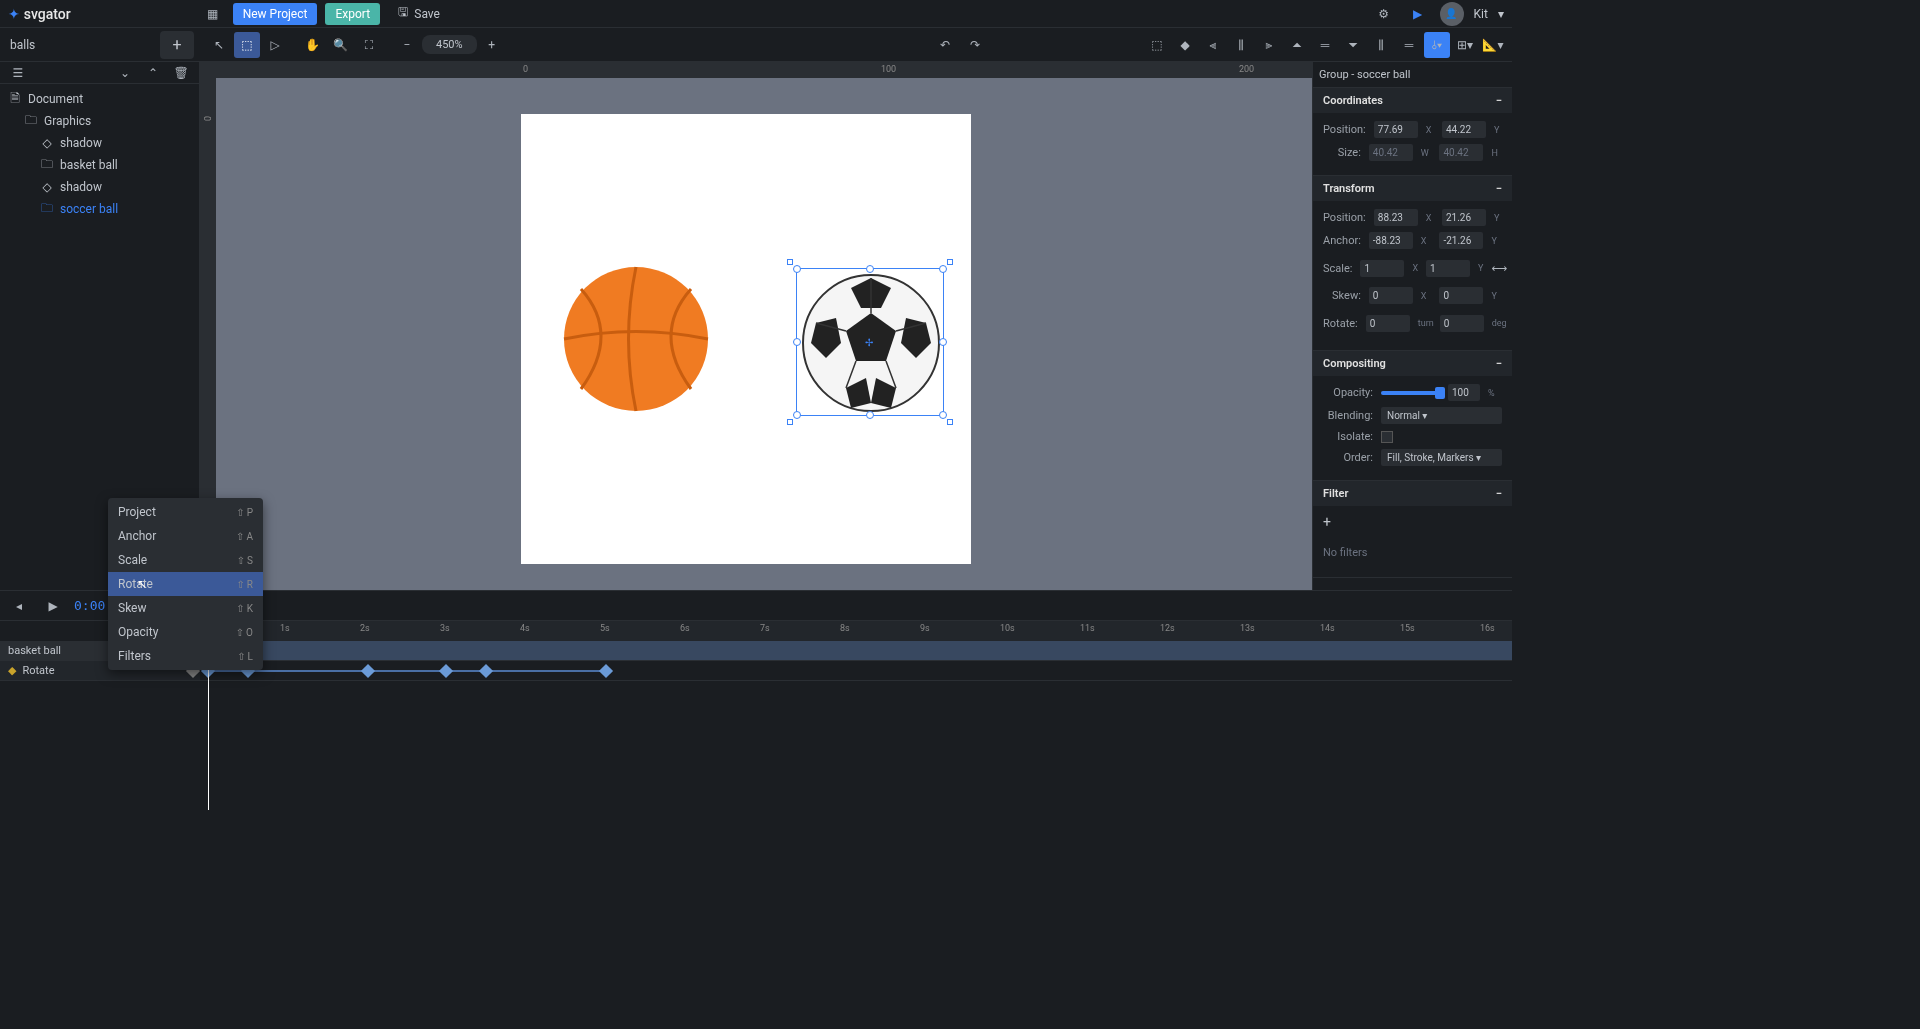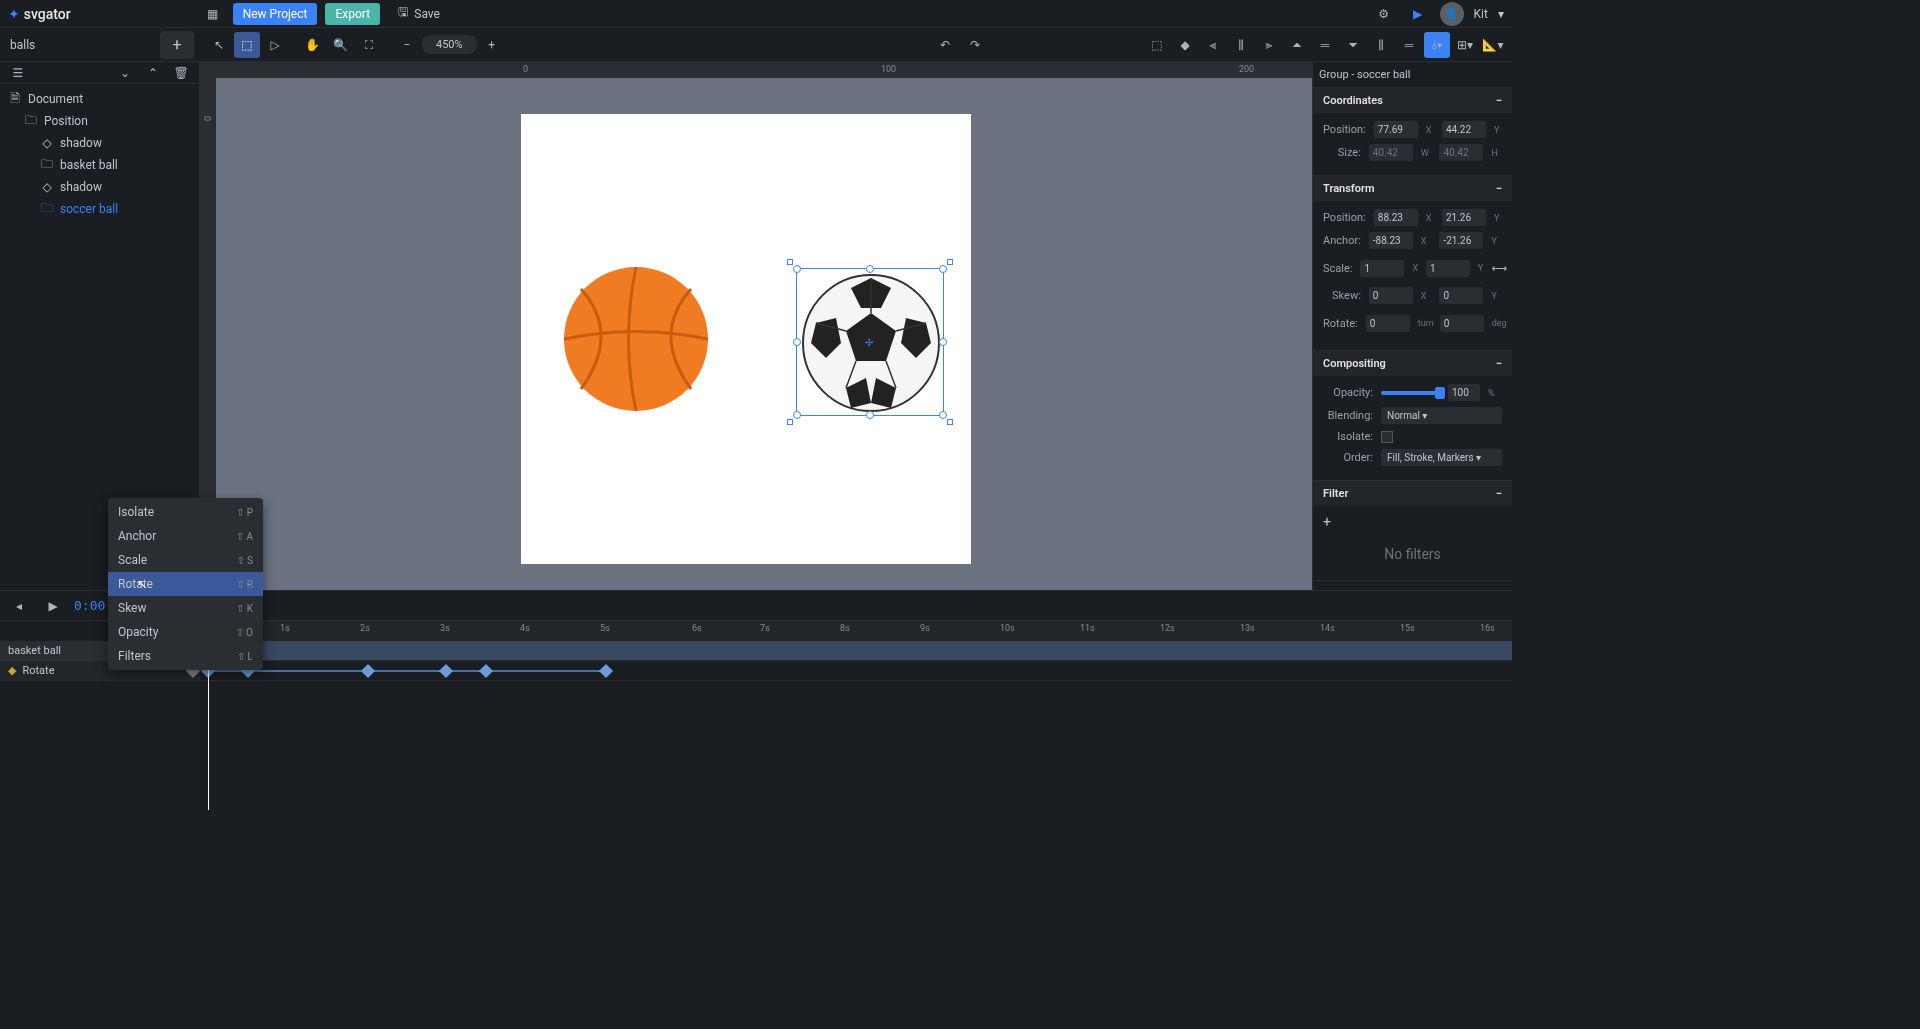--- a/index.html
+++ b/index.html
@@ -80,21 +80,21 @@
 .rp-body { padding: 8px 10px; }
 .rp-row { display: flex; align-items: center; margin-bottom: 6px; gap: 8px; }
 .rp-label { width: 50px; text-align: right; color: #9aa0a8; font-size: 11px; }
 .rp-input { background: #2a2e33; border: none; color: #c0c5cc; width: 44px; padding: 3px 4px; font-size: 10px; text-align: left; border-radius: 2px; }
 .rp-unit { color: #6b7280; font-size: 9px; width: 14px; }
 .rp-slider { flex: 1; height: 4px; background: #2a2e33; border-radius: 2px; position: relative; }
 .rp-slider-fill { height: 100%; background: #3b82f6; border-radius: 2px; }
 .rp-slider-thumb { position: absolute; top: -4px; width: 10px; height: 12px; background: #3b82f6; border-radius: 2px; }
 .rp-select { background: #2a2e33; border: none; color: #c0c5cc; flex: 1; padding: 3px 6px; font-size: 10px; border-radius: 2px; }
 .rp-checkbox { width: 12px; height: 12px; background: #2a2e33; border: 1px solid #555; }
-.rp-nofilter { text-align: center; color: #6b7280; padding: 10px 0; font-size: 14px; }
+.rp-nofilter { text-align: left; color: #6b7280; padding: 10px 0; font-size: 11px; }
 
 
 .context-menu { position: absolute; left: 108px; top: 436px; background: #2a2e33; border-radius: 4px; box-shadow: 0 4px 12px rgba(0,0,0,0.5); z-index: 100; width: 155px; padding: 2px 0; }
 .ctx-item { padding: 5px 10px; display: flex; justify-content: space-between; align-items: center; cursor: pointer; font-size: 12px; color: #c0c5cc; }
 .ctx-item:hover, .ctx-item.hover { background: #3b5998; }
 .ctx-shortcut { color: #888; font-size: 10px; display: flex; align-items: center; gap: 2px; }
 .cursor-arrow { position: absolute; left: 137px; top: 515px; z-index: 101; color: #fff; font-size: 12px; }
 
 
 .timeline { height: 220px; background: #1a1d21; border-top: 1px solid #2a2e33; display: flex; flex-direction: column; }
@@ -187,21 +187,21 @@
       <span class="icon-btn">⌃</span>
       <span class="icon-btn">🗑</span>
     </div>
     <div class="tree">
       <div class="tree-item">
         <span class="tree-icon">🗎</span>
         <span>Document</span>
       </div>
       <div class="tree-item indent1">
         <span class="tree-icon">🗀</span>
-        <span>Position</span>
+        <span>Graphics</span>
       </div>
       <div class="tree-item indent2">
         <span class="tree-icon">◇</span>
         <span>shadow</span>
       </div>
       <div class="tree-item indent2">
         <span class="tree-icon">🗀</span>
         <span>basket ball</span>
       </div>
       <div class="tree-item indent2">
@@ -376,21 +376,21 @@
         <div class="rp-row">
             <span style="font-size:14px">+</span>
           </div>
         <div class="rp-nofilter">No filters</div>
       </div>
     </div>
   </div>
 
   <div class="context-menu">
     <div class="ctx-item">
-        <span>Isolate</span>
+        <span>Project</span>
         <span class="ctx-shortcut">⇧ <span>P</span></span>
       </div>
     <div class="ctx-item">
         <span>Anchor</span>
         <span class="ctx-shortcut">⇧ <span>A</span></span>
       </div>
     <div class="ctx-item">
         <span>Scale</span>
         <span class="ctx-shortcut">⇧ <span>S</span></span>
       </div>
@@ -423,21 +423,21 @@
     <span class="tool-btn">■</span>
     <span class="tool-btn">▤</span>
   </div>
   <div style="position:relative;flex:1">
     <div class="tl-ruler" id="tl-ruler">
         <span class="sec" style="left: 80px;">1s</span>
         <span class="sec" style="left: 160px; text-align: center;">2s</span>
         <span class="sec" style="left: 240px;">3s</span>
         <span class="sec" style="left: 320px;">4s</span>
         <span class="sec" style="left: 400px;">5s</span>
-        <span class="sec" style="left: 492px;">6s</span>
+        <span class="sec" style="left: 480px;">6s</span>
         <span class="sec" style="left: 560px;">7s</span>
         <span class="sec" style="left: 640px;">8s</span>
         <span class="sec" style="left: 720px;">9s</span>
         <span class="sec" style="left: 800px;">10s</span>
         <span class="sec" style="left: 880px;">11s</span>
         <span class="sec" style="left: 960px;">12s</span>
         <span class="sec" style="left: 1040px;">13s</span>
         <span class="sec" style="left: 1120px;">14s</span>
         <span class="sec" style="left: 1200px;">15s</span>
         <span class="sec" style="left: 1280px;">16s</span>

